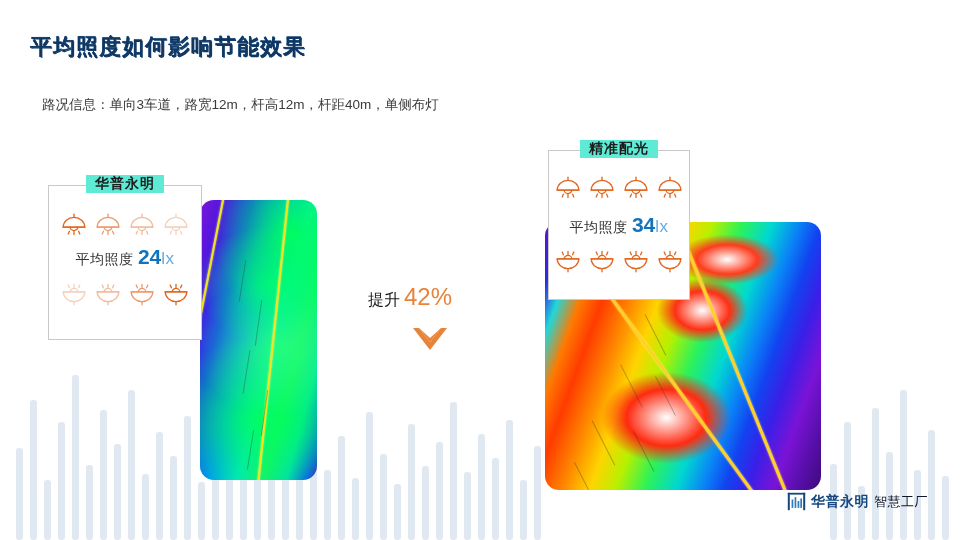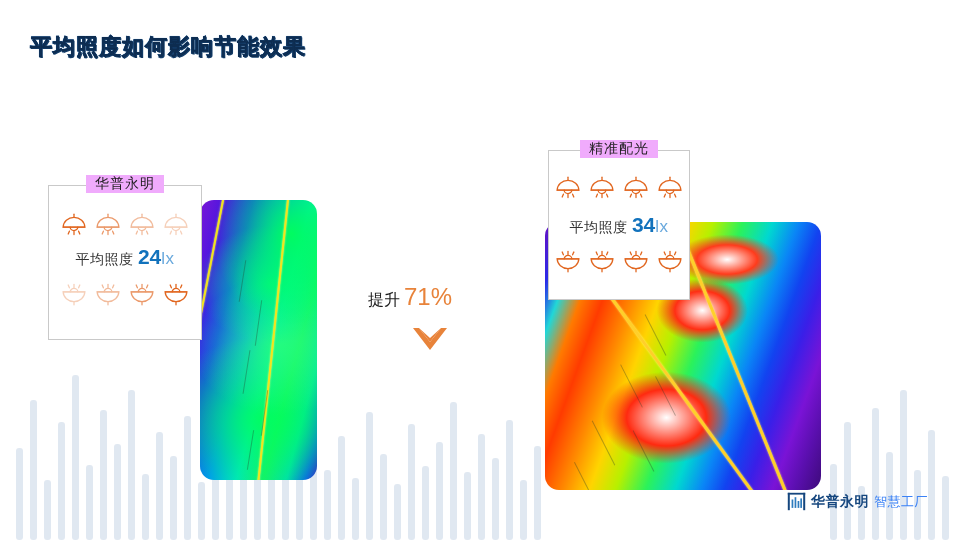--- a/index.html
+++ b/index.html
@@ -10,21 +10,21 @@
   }
   #slide{position:absolute;inset:0;width:960px;height:540px;overflow:hidden;background:#fff;}
 
   
   .bg-bars{position:absolute;left:0;bottom:0;width:960px;height:210px;overflow:hidden;z-index:0;}
   .bg-bars .bar{position:absolute;bottom:0;width:7px;background:#dbe4ee;border-radius:3px;opacity:.85;}
 
   
   .title{
     position:absolute;left:30px;top:32px;z-index:6;
-    font-size:22px;font-weight:bold;letter-spacing:1px;
+    font-size:22px;font-weight:normal;letter-spacing:1px;
     color:#12365f;
     -webkit-text-stroke:0.4px #0d2c50;
     text-shadow:0 0 1px #2e78c4, 1px 1px 0 #103760;
     background:linear-gradient(180deg,#1d4d85 0%,#2f7fc4 45%,#14406f 100%);
     -webkit-background-clip:text;background-clip:text;
   }
 
   
   .subtitle{position:absolute;left:42px;top:92px;z-index:6;color:#3a3a3a;font-size:13.5px;line-height:26px;}
   .subtitle .line{white-space:nowrap;}
@@ -50,22 +50,22 @@
         #3a1fe8 20%, #1243f0 26%, #0a86f6 32%,
         #00d8d0 39%, #2bf25a 47%, #b7f000 55%,
         #ffd400 62%, #ff8a00 69%, #ff3b00 77%,
         #ff7a00 83%, #21d7d7 89%, #2a2ae8 94%, #6a0fc0 100%);
   }
 
   
   .card{position:absolute;z-index:5;background:#ffffff;border:1px solid #c9c9c9;}
   .card .card-title{
     position:absolute;top:-11px;left:50%;transform:translateX(-50%);
-    background:#f0abfc;padding:0 9px;white-space:nowrap;
-    font-size:14px;font-weight:normal;color:#1c1c1c;letter-spacing:1px;
+    background:#5eead4;padding:0 9px;white-space:nowrap;
+    font-size:14px;font-weight:bold;color:#1c1c1c;letter-spacing:1px;
   }
   .lamp-row{display:flex;justify-content:center;gap:4px;}
   .lamp{width:30px;height:26px;}
   .avg-line{text-align:center;white-space:nowrap;font-size:14px;color:#333;letter-spacing:.5px;}
   .avg-line .num{font-size:21px;font-weight:bold;color:#1272bc;letter-spacing:0;}
   .avg-line .unit{font-size:17px;color:#6aa9dd;}
 
   #card-left{left:48px;top:185px;width:152px;height:153px;}
   #card-left .lamp-row.top{margin-top:26px;}
   #card-left .avg-line{margin-top:7px;}
@@ -79,21 +79,21 @@
   
   .improve{position:absolute;left:368px;top:283px;z-index:6;font-size:16px;color:#1b1b1b;white-space:nowrap;}
   .improve .pct{font-size:24px;color:#e8833a;margin-left:4px;}
   .arrow{position:absolute;left:411px;top:326px;z-index:6;}
   .note{position:absolute;left:366px;top:373px;width:168px;z-index:6;color:#2f2f2f;font-size:13.5px;line-height:26px;}
 
   
   .logo{position:absolute;left:787px;top:492px;z-index:7;display:flex;align-items:center;gap:5px;}
   .logo .mark{width:19px;height:19px;}
   .logo .name{font-size:14px;font-weight:bold;color:#15467e;letter-spacing:.5px;}
-  .logo .sub{font-size:13px;color:#3b82f6;letter-spacing:.5px;}
+  .logo .sub{font-size:13px;color:#0f172a;letter-spacing:.5px;}
 </style>
 </head>
 <body>
 
 <div id="slide">
 
   <div class="bg-bars">
       <div class="bar" style="left: 16px; width: 7px; height: 92px; background: rgb(219, 228, 238);"></div>
       <div class="bar" style="left: 30px; width: 7px; height: 140px; background: rgb(219, 228, 238);"></div>
       <div class="bar" style="left: 44px; width: 7px; height: 60px; background: rgb(219, 228, 238);"></div>
@@ -139,20 +139,21 @@
       <div class="bar" style="left: 886px; width: 7px; height: 88px; background: rgb(219, 228, 238);"></div>
       <div class="bar" style="left: 900px; width: 7px; height: 150px; background: rgb(219, 228, 238);"></div>
       <div class="bar" style="left: 914px; width: 7px; height: 70px; background: rgb(219, 228, 238);"></div>
       <div class="bar" style="left: 928px; width: 7px; height: 110px; background: rgb(219, 228, 238);"></div>
       <div class="bar" style="left: 942px; width: 7px; height: 64px; background: rgb(219, 228, 238);"></div>
     </div>
 
   <div class="title">平均照度如何影响节能效果</div>
 
   <div class="subtitle">
+    <div class="line">路况信息：单向3车道，路宽12m，杆高12m，杆距40m，单侧布灯</div>
   </div>
 
   <div class="heat" id="heat-left">
     <div class="road-line" style="left:24px;top:-10px;width:2.4px;height:310px;transform:rotate(11deg);transform-origin:top center;"></div>
     <div class="road-line" style="left:88px;top:-10px;width:2.4px;height:310px;transform:rotate(6deg);transform-origin:top center;"></div>
     <div class="crack" style="left:42px;top:60px;height:42px;transform:rotate(9deg);"></div>
     <div class="crack" style="left:58px;top:100px;height:46px;transform:rotate(8deg);"></div>
     <div class="crack" style="left:46px;top:150px;height:44px;transform:rotate(9deg);"></div>
     <div class="crack" style="left:64px;top:190px;height:46px;transform:rotate(8deg);"></div>
     <div class="crack" style="left:50px;top:230px;height:40px;transform:rotate(9deg);"></div>
@@ -363,21 +364,21 @@
               <path d="M11.2 15.2 A3.8 3.4 0 0 0 18.8 15.2"></path>
               <path d="M10.4 19.2 L9.2 22.0"></path>
               <path d="M15 19.6 L15 22.6"></path>
               <path d="M19.6 19.2 L20.8 22.0"></path>
             </g>
           </svg></span>
       </div>
   </div>
 
   <div class="improve">
-    <span>提升</span><span class="pct">71%</span>
+    <span>提升</span><span class="pct">42%</span>
   </div>
 
   <div class="arrow">
     <svg width="38" height="28" viewBox="0 0 38 28" aria-hidden="true">
       <path d="M2 2 L19 24 L36 2 L30 2 L19 16 L8 2 Z" fill="#e8833a"></path>
       <path d="M8 2 L19 16 L30 2 L19 12 Z" fill="#e8833a"></path>
     </svg>
   </div>
 
 

